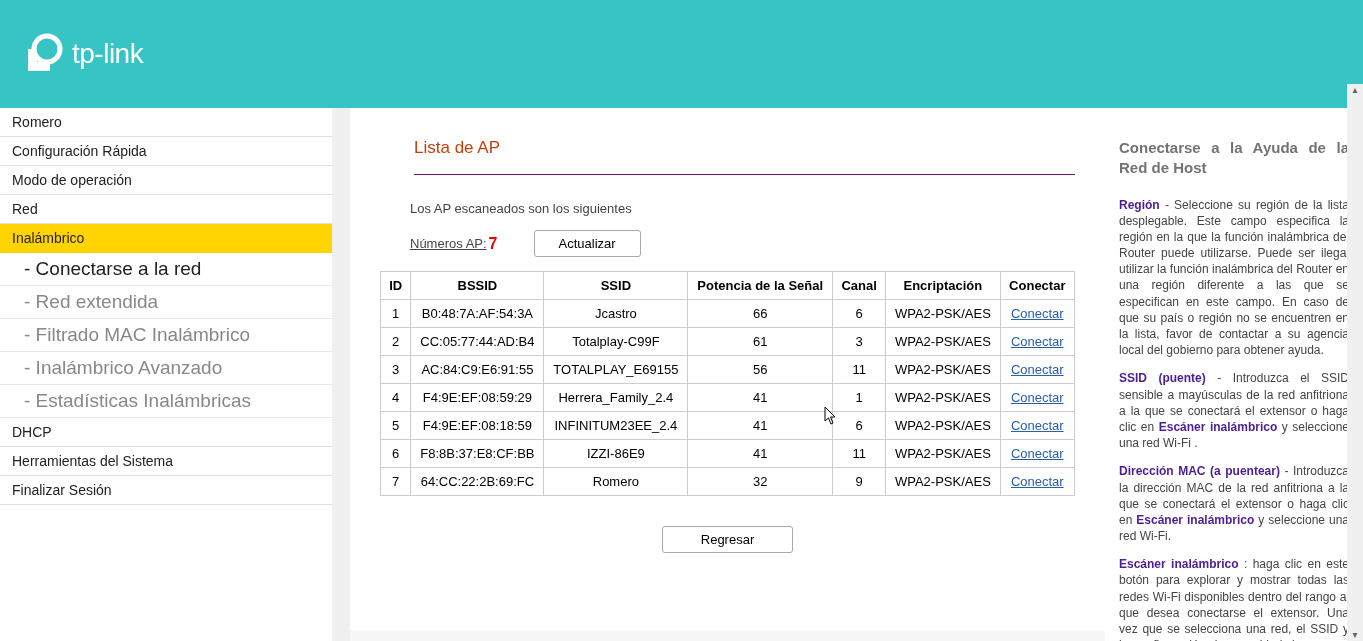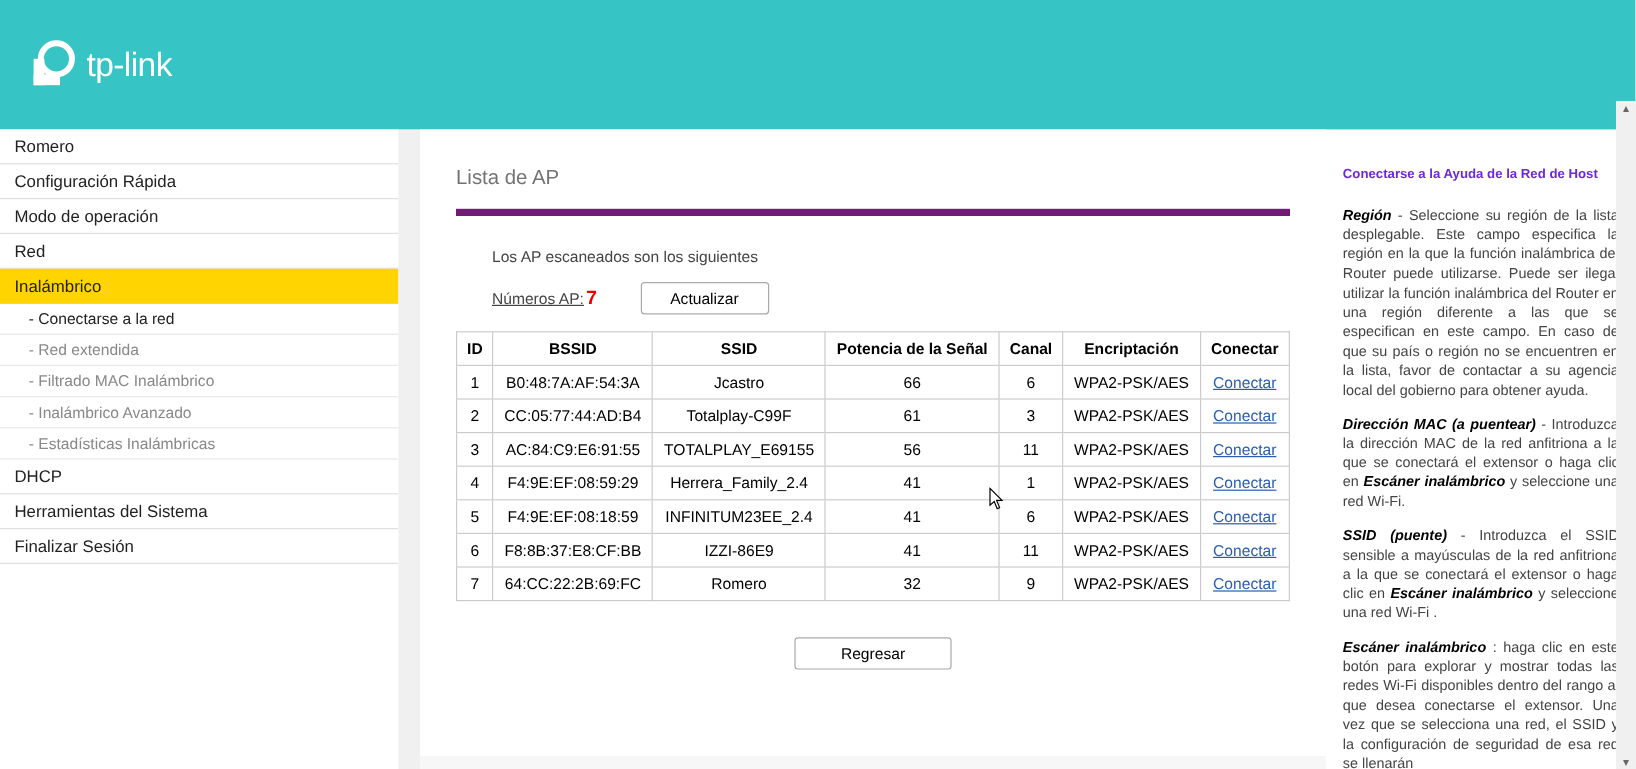--- a/index.html
+++ b/index.html
@@ -41,42 +41,43 @@
   cursor: pointer;
 }
 .sidebar-item.active {
   background: #ffd400;
   color: #222;
   font-weight: normal;
   border-bottom: 1px solid #ffd400;
 }
 .sidebar-sub {
   padding: 5px 12px 5px 24px;
-  font-size: 13px;
+  font-size: 19px;
   color: #888;
   border-bottom: 1px solid #e8e8e8;
   cursor: pointer;
 }
 .sidebar-sub.sub-active { color: #222; }
 
 
 .main {
   flex: 1;
   background: #fff;
   margin-left: 18px;
   padding: 30px 30px 10px 30px;
   overflow-y: auto;
   position: relative;
 }
 .main-title {
-  color: #737373;
+  color: #c2410c;
   font-size: 17px;
   padding-bottom: 16px;
-  border-bottom: 6px solid #701a75;
+  border-bottom: 1px solid #701a75;
   margin-bottom: 26px;
+  margin-left: 34px;
 }
 .scan-text {
   font-size: 13px;
   color: #444;
   margin-left: 30px;
   margin-bottom: 14px;
 }
 .ap-row {
   display: flex;
   align-items: center;
@@ -123,27 +124,27 @@
   width: 258px;
   background: #fff;
   padding: 30px 14px 10px 14px;
   overflow-y: auto;
   font-size: 12px;
   color: #444;
   text-align: justify;
   line-height: 1.35;
 }
 .help-title {
-  font-size: 11px;
+  font-size: 15px;
   font-weight: bold;
-  color: #6d28d9;
+  color: #737373;
   margin-bottom: 18px;
 }
 .help p { margin-bottom: 12px; }
-.help .kw { color: #000000; font-weight: bold; font-style: italic; }
+.help .kw { color: #4c1d95; font-weight: bold; }
 
 
 .footer-bar {
   position: absolute;
   bottom: 3px;
   left: 350px;
   right: 258px;
   height: 32px;
   background: #f7f7f7;
   display: flex;
@@ -308,22 +309,22 @@
     </table>
 
     <div class="back-row">
       <button class="back-btn">Regresar</button>
     </div>
   </div>
 
   <div class="help">
     <div class="help-title">Conectarse a la Ayuda de la Red de Host</div>
     <p><span class="kw">Región</span><span> - Seleccione su región de la lista desplegable. Este campo especifica la región en la que la función inalámbrica del Router puede utilizarse. Puede ser ilegal utilizar la función inalámbrica del Router en una región diferente a las que se especifican en este campo. En caso de que su país o región no se encuentren en la lista, favor de contactar a su agencia local del gobierno para obtener ayuda.</span></p>
+    <p><span class="kw">SSID (puente)</span><span> - Introduzca el SSID sensible a mayúsculas de la red anfitriona a la que se conectará el extensor o haga clic en </span><span class="kw">Escáner inalámbrico</span><span> y seleccione una red Wi-Fi .</span></p>
     <p><span class="kw">Dirección MAC (a puentear)</span><span> - Introduzca la dirección MAC de la red anfitriona a la que se conectará el extensor o haga clic en </span><span class="kw">Escáner inalámbrico</span><span> y seleccione una red Wi-Fi.</span></p>
-    <p><span class="kw">SSID (puente)</span><span> - Introduzca el SSID sensible a mayúsculas de la red anfitriona a la que se conectará el extensor o haga clic en </span><span class="kw">Escáner inalámbrico</span><span> y seleccione una red Wi-Fi .</span></p>
     <p><span class="kw">Escáner inalámbrico</span><span> : haga clic en este botón para explorar y mostrar todas las redes Wi-Fi disponibles dentro del rango al que desea conectarse el extensor. Una vez que se selecciona una red, el SSID y la configuración de seguridad de esa red se llenarán</span></p>
   </div>
 
   <div class="footer-bar">
     <a>App</a>
   </div>
 
 </div>
 
 <div class="scroll-hint">

